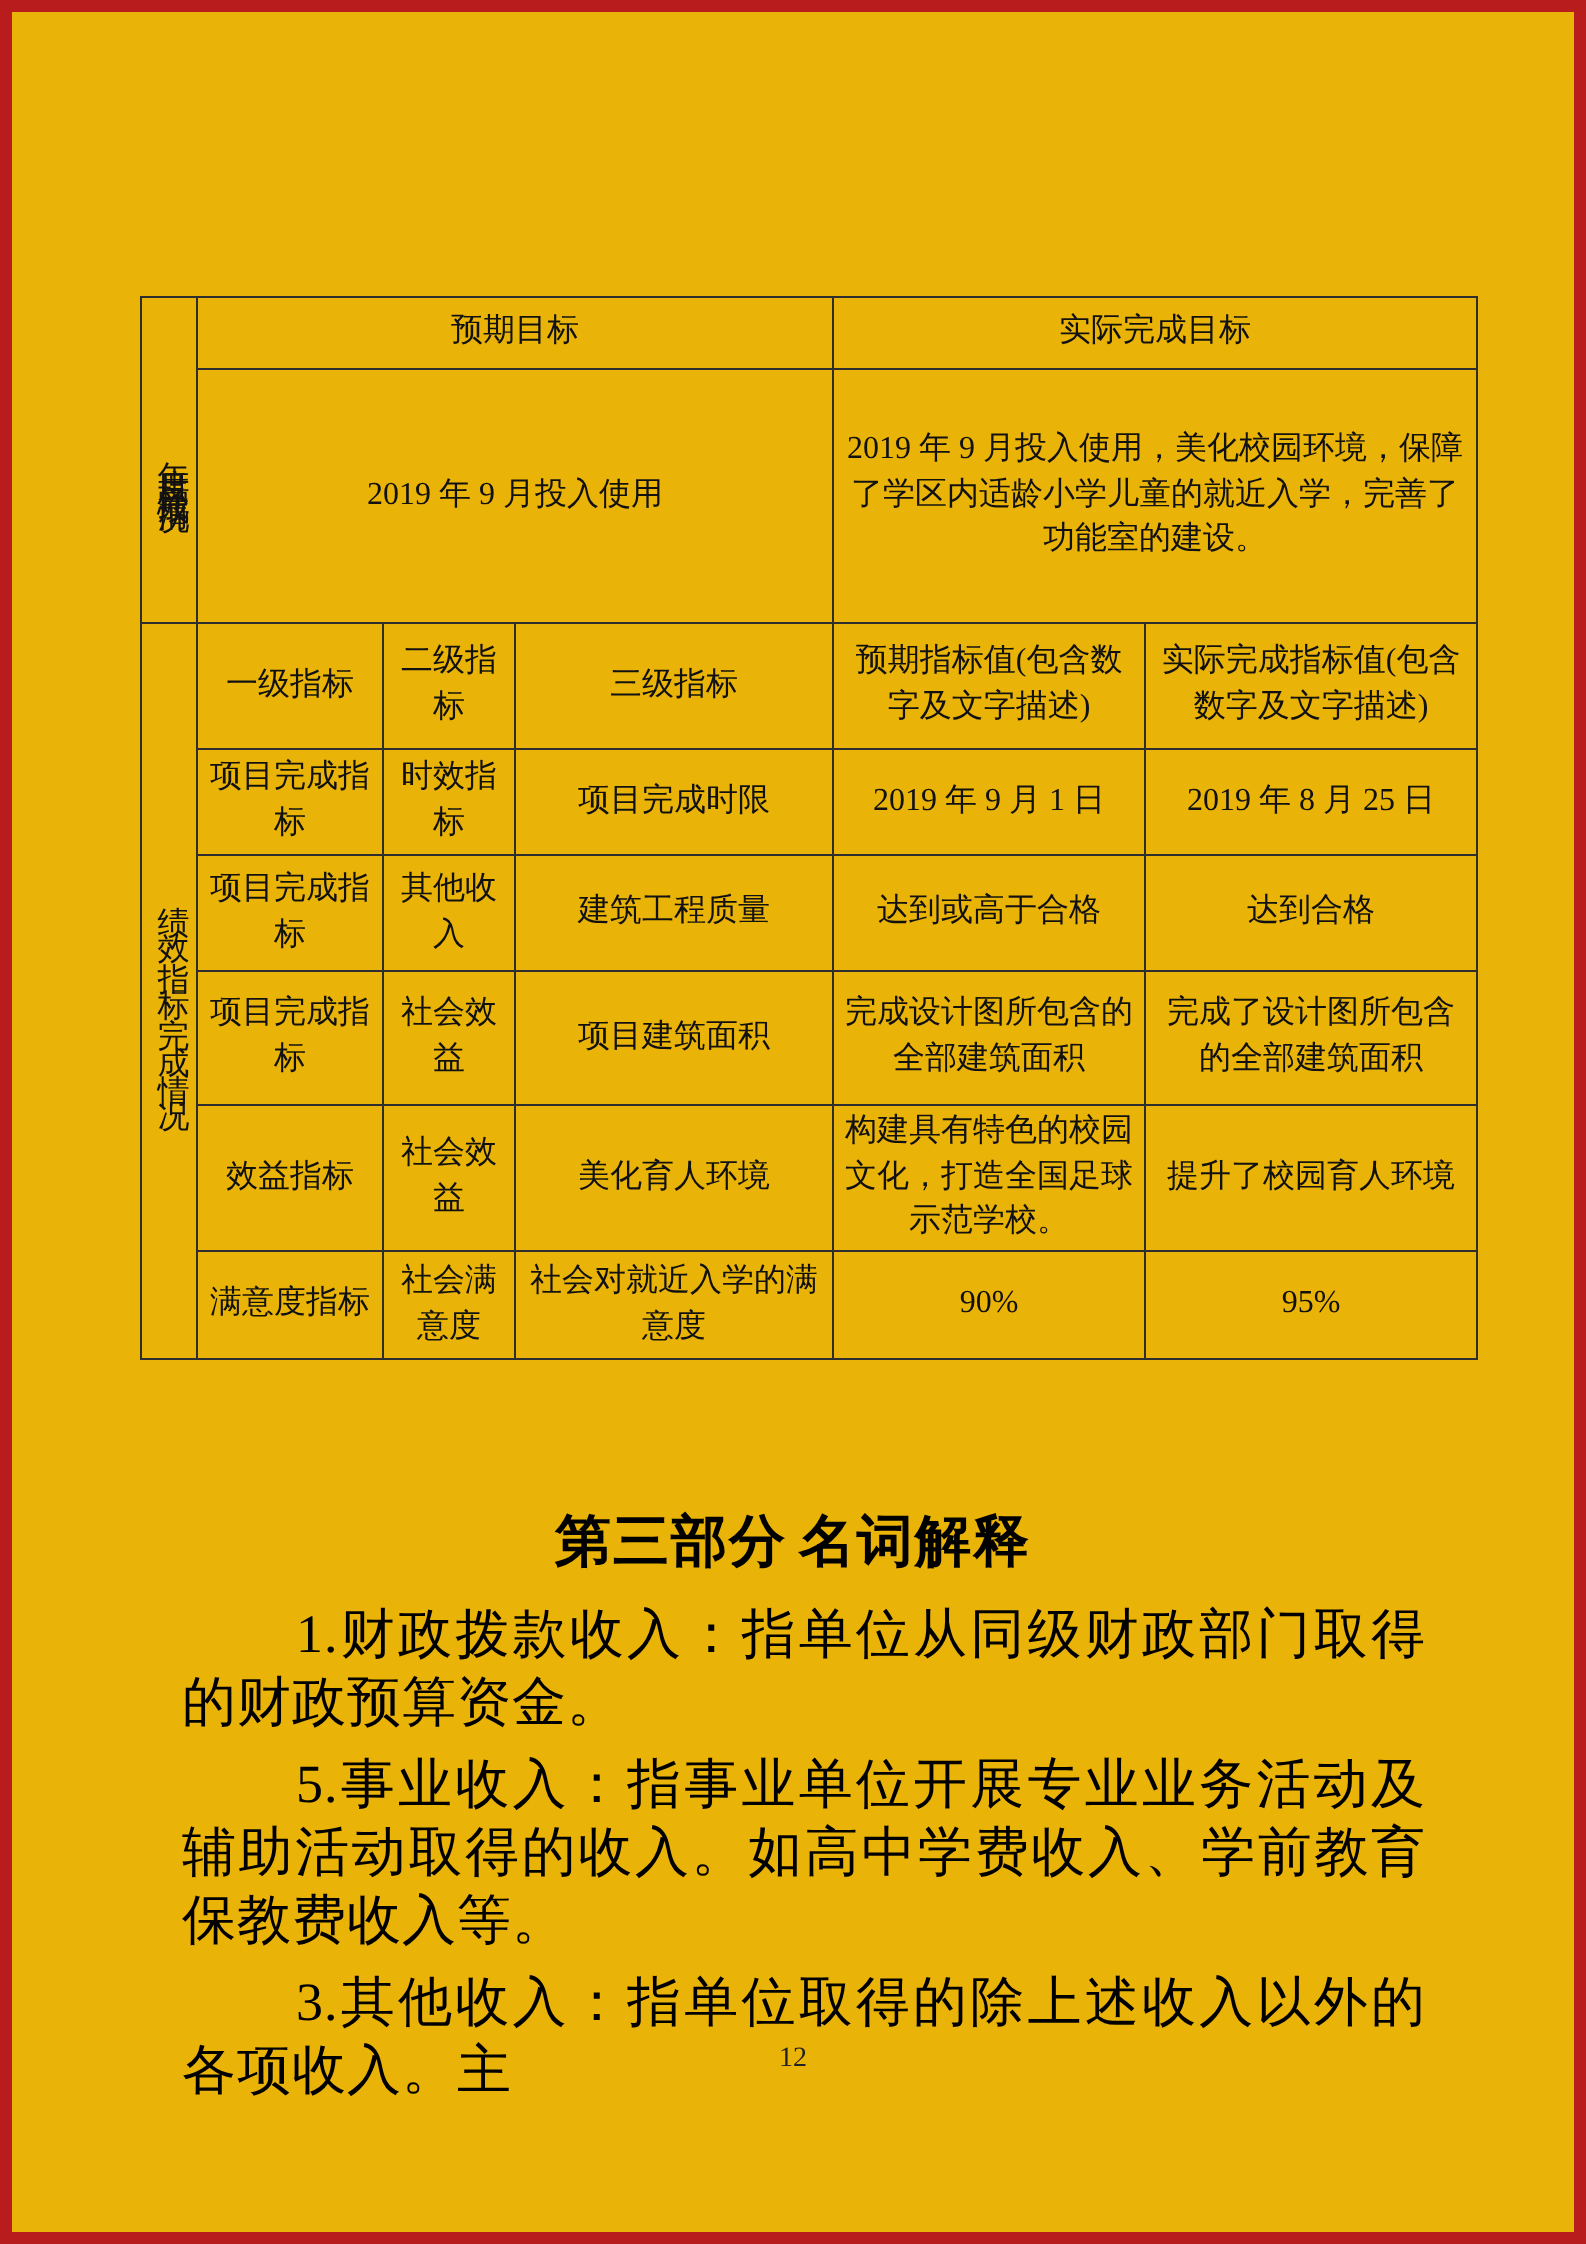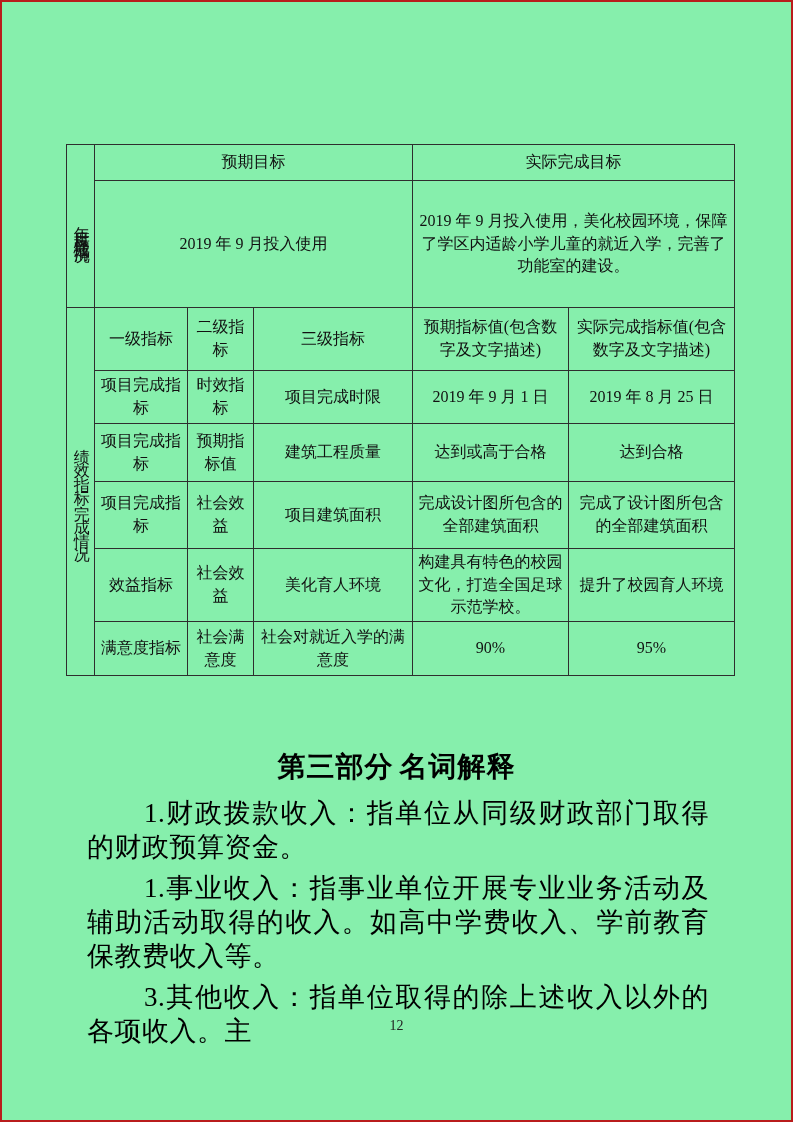--- a/index.html
+++ b/index.html
@@ -2,22 +2,22 @@
 <html><head>
 <meta charset="utf-8">
 <style>
   * { margin: 0; padding: 0; box-sizing: border-box; }
   html, body { background: #f2f2f2; }
   .page {
     position: relative;
     width: 793px;
     height: 1122px;
     margin: 0 auto;
-    background: #86efac;
-    border: 2px solid #b91c1c;
+    background: #eab308;
+    border: 6px solid #b91c1c;
     font-family: "Liberation Serif", "DejaVu Serif", serif;
     color: #111111;
     overflow: hidden;
   }
 
   
   table.perf {
     position: absolute;
     left: 64px;
     top: 142px;
@@ -142,21 +142,21 @@
       </tr>
       <tr class="r4">
         <td>项目完成指标</td>
         <td>时效指标</td>
         <td>项目完成时限</td>
         <td>2019 年 9 月 1 日</td>
         <td>2019 年 8 月 25 日</td>
       </tr>
       <tr class="r5">
         <td>项目完成指标</td>
-        <td>预期指标值</td>
+        <td>其他收入</td>
         <td>建筑工程质量</td>
         <td>达到或高于合格</td>
         <td>达到合格</td>
       </tr>
       <tr class="r6">
         <td>项目完成指标</td>
         <td>社会效益</td>
         <td>项目建筑面积</td>
         <td>完成设计图所包含的全部建筑面积</td>
         <td>完成了设计图所包含的全部建筑面积</td>
@@ -177,19 +177,19 @@
       </tr>
     </tbody>
   </table>
 
   <div class="heading">
     <span>第三部分</span><span class="hei">名词解释</span>
   </div>
 
   <div class="body-text">
     <p>1.财政拨款收入：指单位从同级财政部门取得的财政预算资金。</p>
-    <p>1.事业收入：指事业单位开展专业业务活动及辅助活动取得的收入。如高中学费收入、学前教育保教费收入等。</p>
+    <p>5.事业收入：指事业单位开展专业业务活动及辅助活动取得的收入。如高中学费收入、学前教育保教费收入等。</p>
     <p>3.其他收入：指单位取得的除上述收入以外的各项收入。主</p>
   </div>
 
   <div class="page-number">12</div>
 
 </div>
 
 </body></html>

